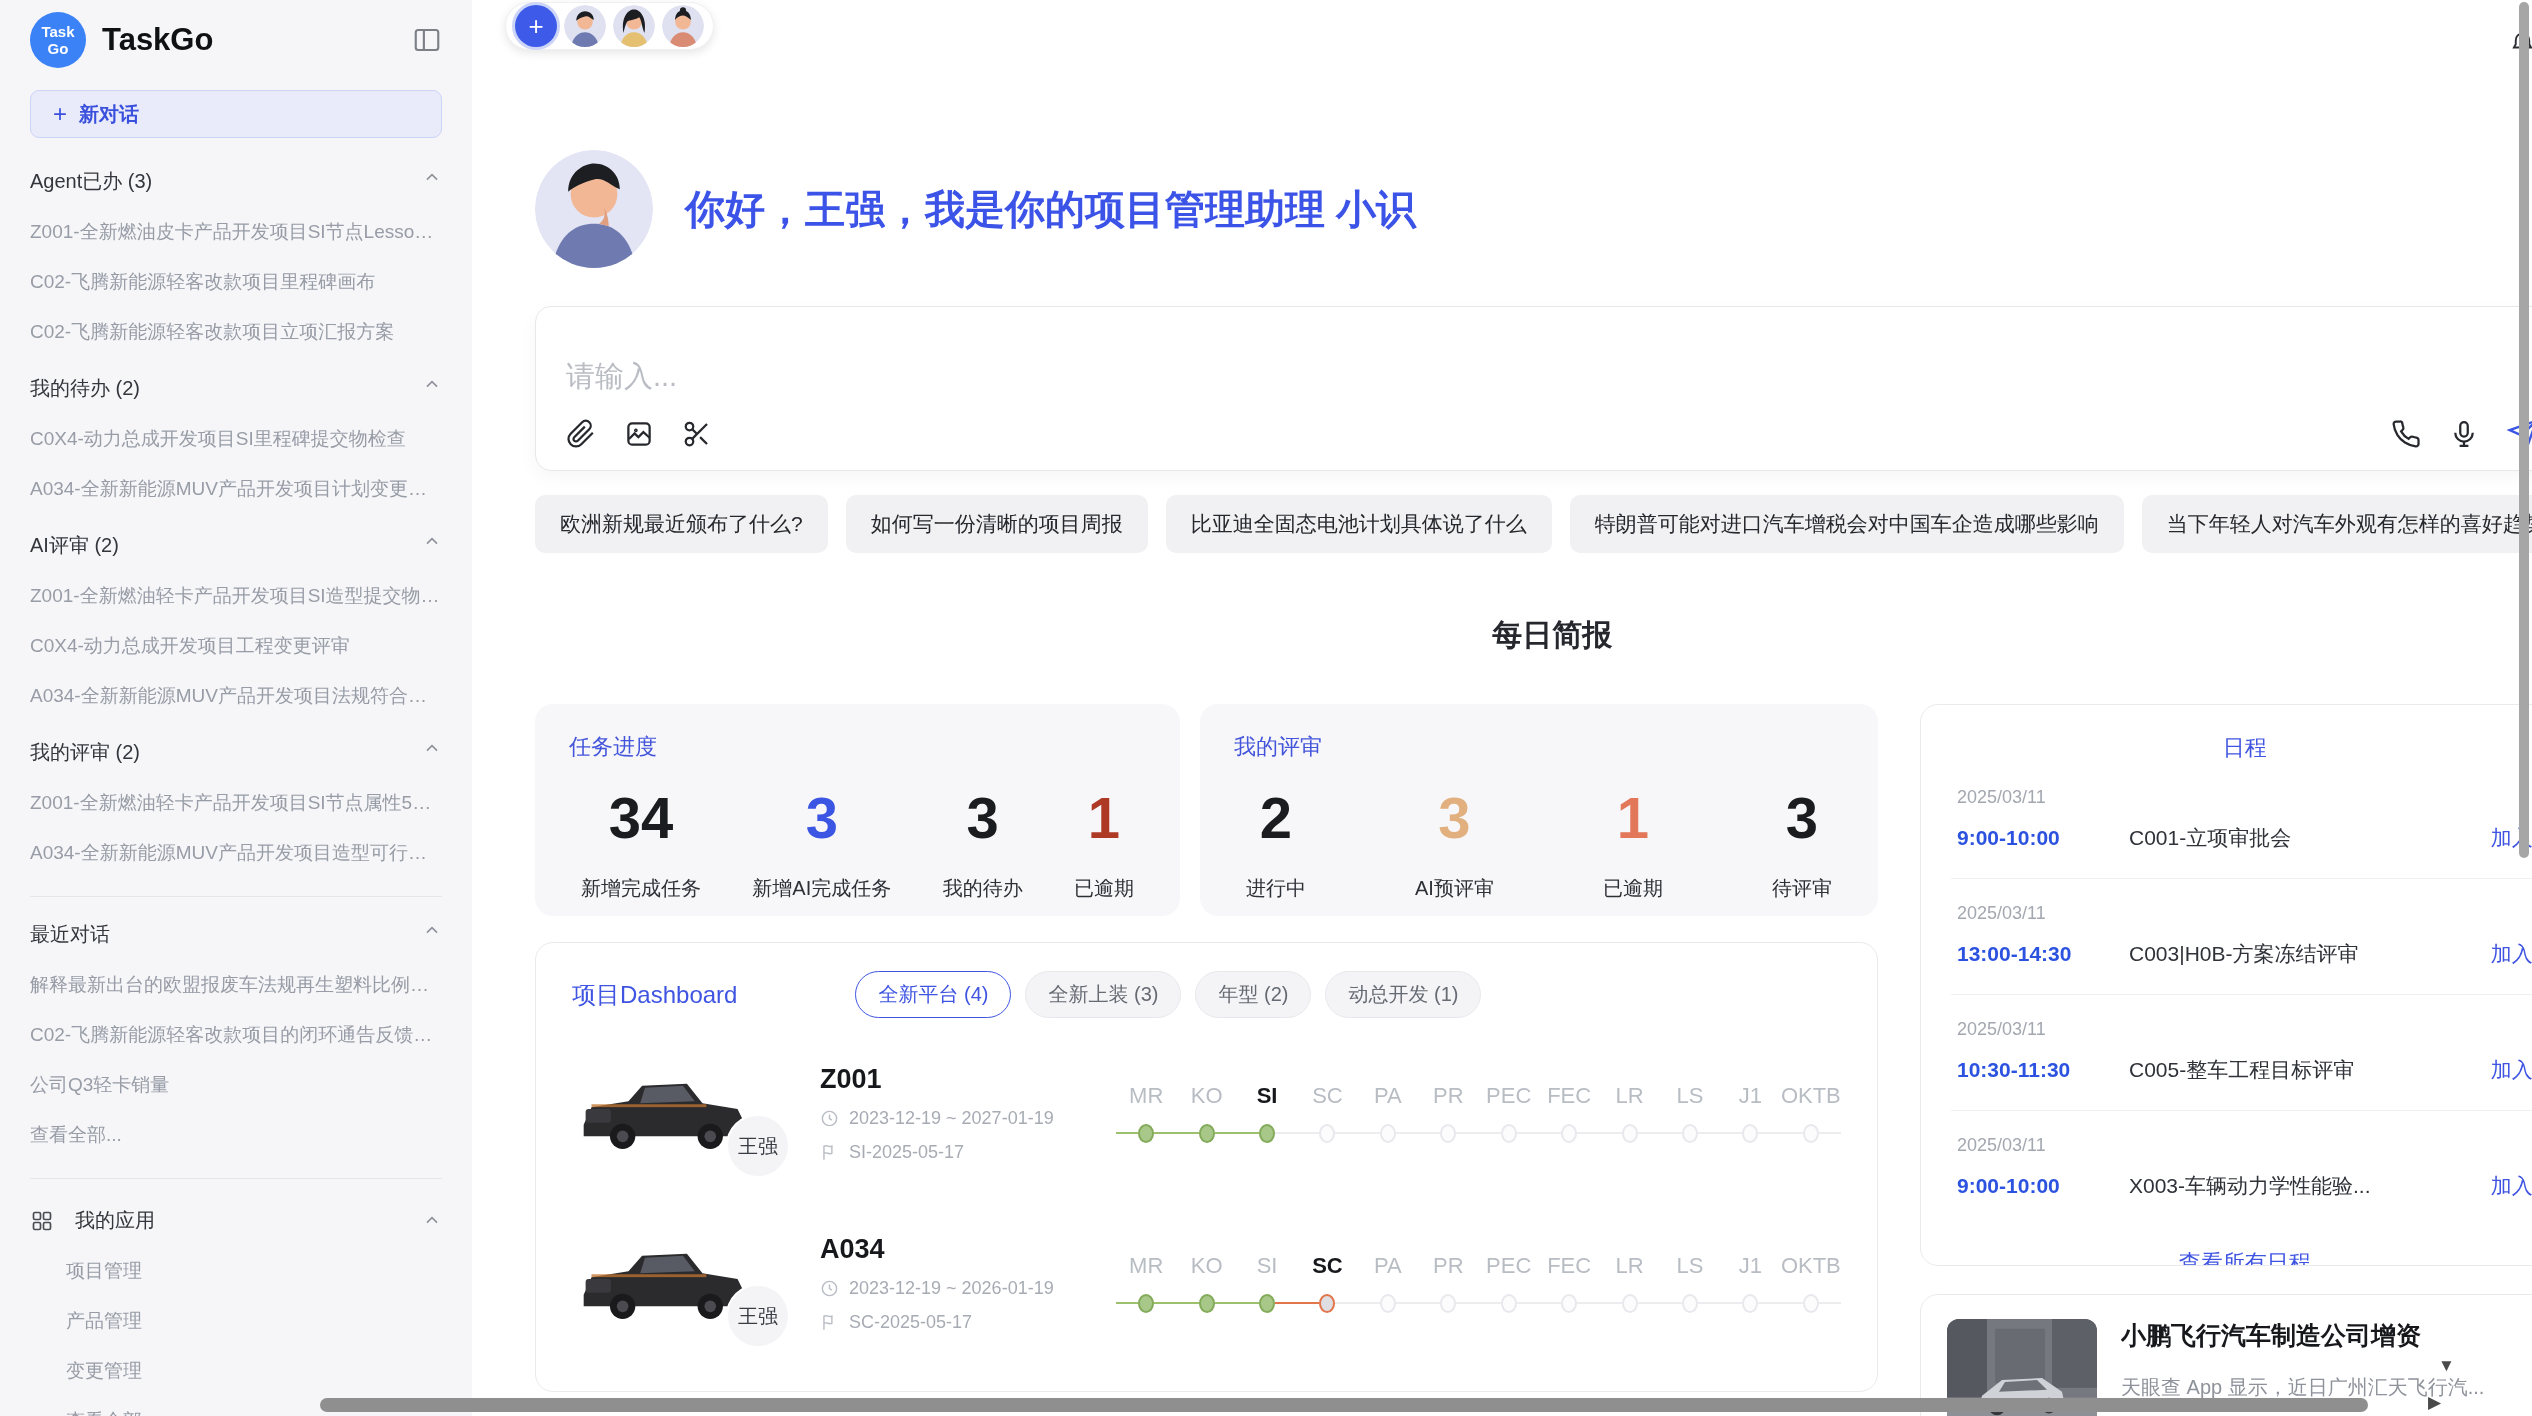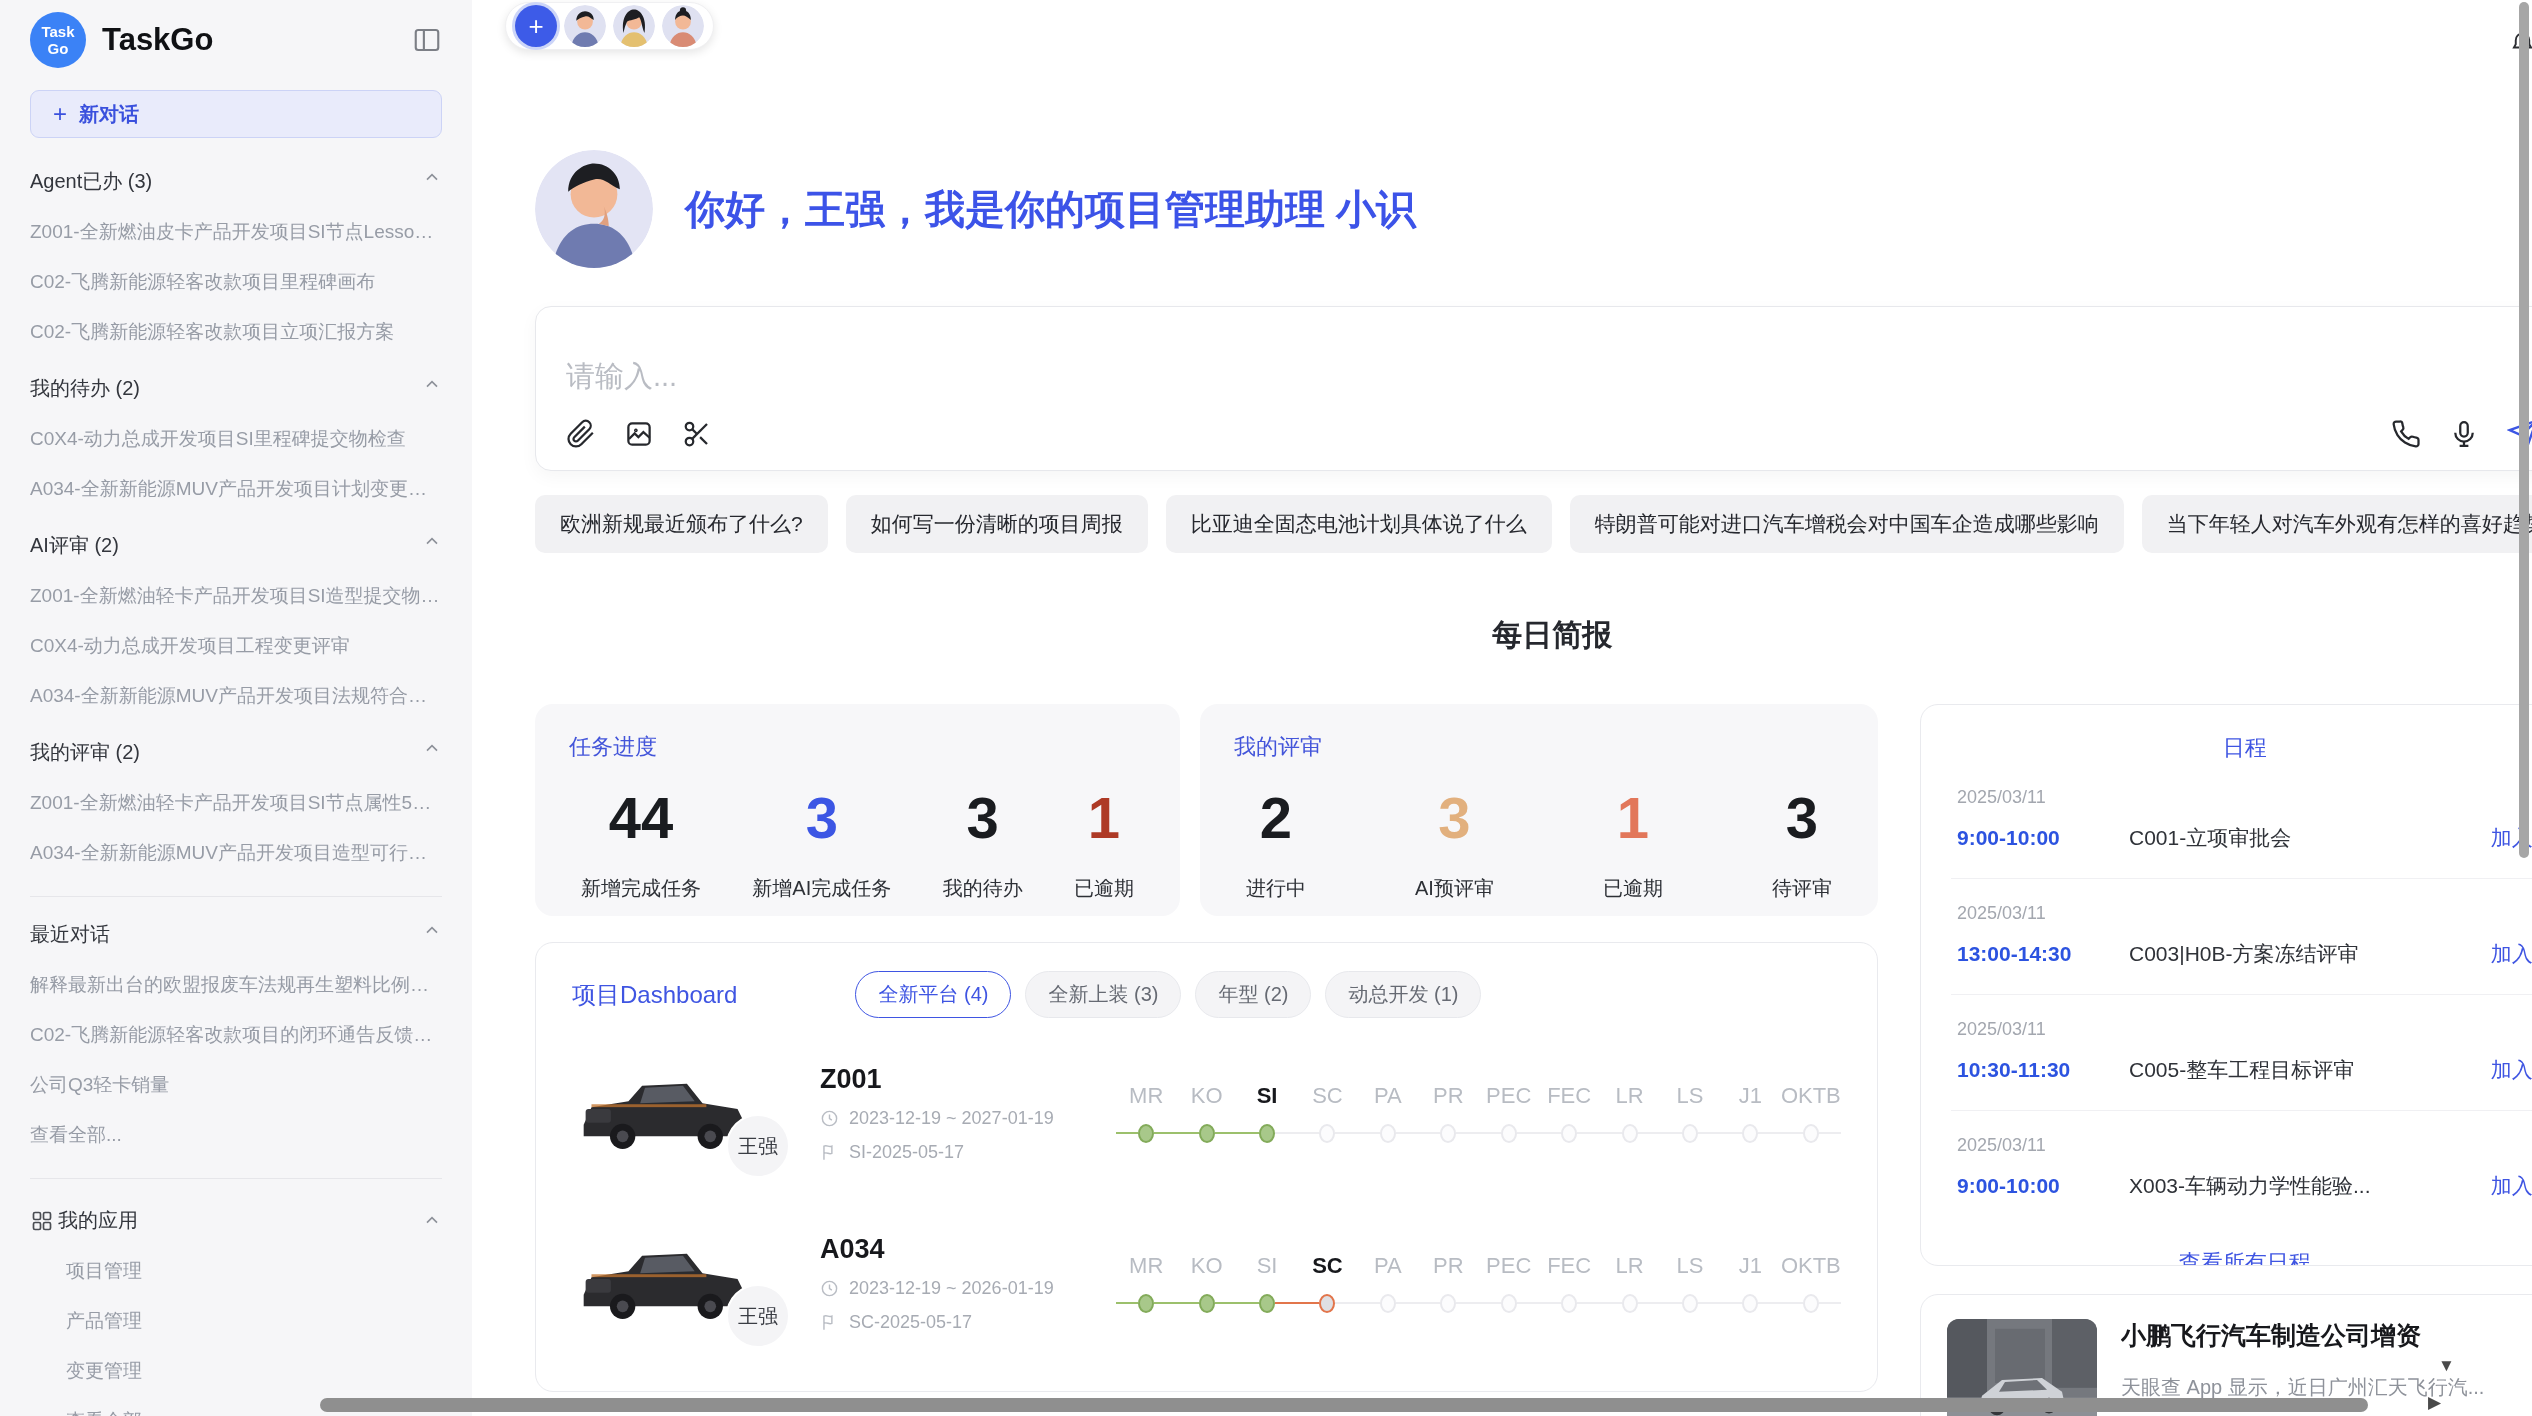--- a/index.html
+++ b/index.html
@@ -15,21 +15,21 @@
   .sb-title { margin-left:16px; font-size:31px; font-weight:bold; color:#101114; }
   .sb-collapse { margin-left:auto; color:#7c7f86; display:flex; cursor:pointer; }
   .new-chat { margin-top:22px; height:48px; border-radius:9px; background:#e9ebfb; border:1px solid #ccd3f6;
               display:flex; align-items:center; justify-content:flex-start; padding-left:22px; gap:12px;
               color:#3a50dd; font-size:20px; font-weight:bold; cursor:pointer; }
   .new-chat .plus { font-size:24px; font-weight:normal; }
   .side-sec { margin-top:30px; display:flex; font-size:20px; color:#33363d; }
   .side-sec .chev { margin-left:auto; color:#8d9199; display:flex; }
   .side-item { margin-top:24px; font-size:19px; color:#979ca6; white-space:nowrap; overflow:hidden; text-overflow:ellipsis; cursor:pointer; }
   .side-div { margin-top:30px; border-top:1px solid #e6e6ea; }
-  .side-row { margin-top:28px; display:flex; align-items:center; gap:4px; font-size:20px; color:#33363d; cursor:pointer; }
+  .side-row { margin-top:28px; display:flex; align-items:center; gap:21px; font-size:20px; color:#33363d; cursor:pointer; }
   .side-row .icn { color:#4a4d53; display:flex; }
   .side-sub { margin-top:24px; margin-left:36px; font-size:19px; color:#979ca6; white-space:nowrap; overflow:hidden; text-overflow:ellipsis; cursor:pointer; }
 
   
   .main { flex:1; position:relative; background:#fff; padding:0 52px 0 63px; }
 
   .topbar-pill { position:absolute; left:33px; top:2px; height:48px; border-radius:26px; background:#fff;
                  box-shadow:0 3px 10px rgba(0,0,0,.10); border:1px solid #f0f0f2; display:flex; align-items:center; gap:7px; padding:0 9px; z-index:4; }
   .tb-plus { width:42px; height:42px; border-radius:50%; background:#3d5be8; color:#fff; font-size:26px; display:flex;
              align-items:center; justify-content:center; cursor:pointer; box-shadow:0 0 0 3px #ccd5f8; }
@@ -340,21 +340,21 @@
       
     </div>
 
     <div class="brief-body">
       <div class="bb-left">
         <div class="stats-row">
           <div class="stat-card c1">
             <div class="stat-title">任务进度</div>
             <div class="stat-grid">
               <div class="stat">
-                  <div class="stat-val" style="color: rgb(26, 28, 32);">44</div>
+                  <div class="stat-val" style="color: rgb(26, 28, 32);">34</div>
                   <div class="stat-lab">新增完成任务</div>
                 </div>
               <div class="stat">
                   <div class="stat-val" style="color: rgb(60, 86, 228);">3</div>
                   <div class="stat-lab">新增AI完成任务</div>
                 </div>
               <div class="stat">
                   <div class="stat-val" style="color: rgb(26, 28, 32);">3</div>
                   <div class="stat-lab">我的待办</div>
                 </div>

